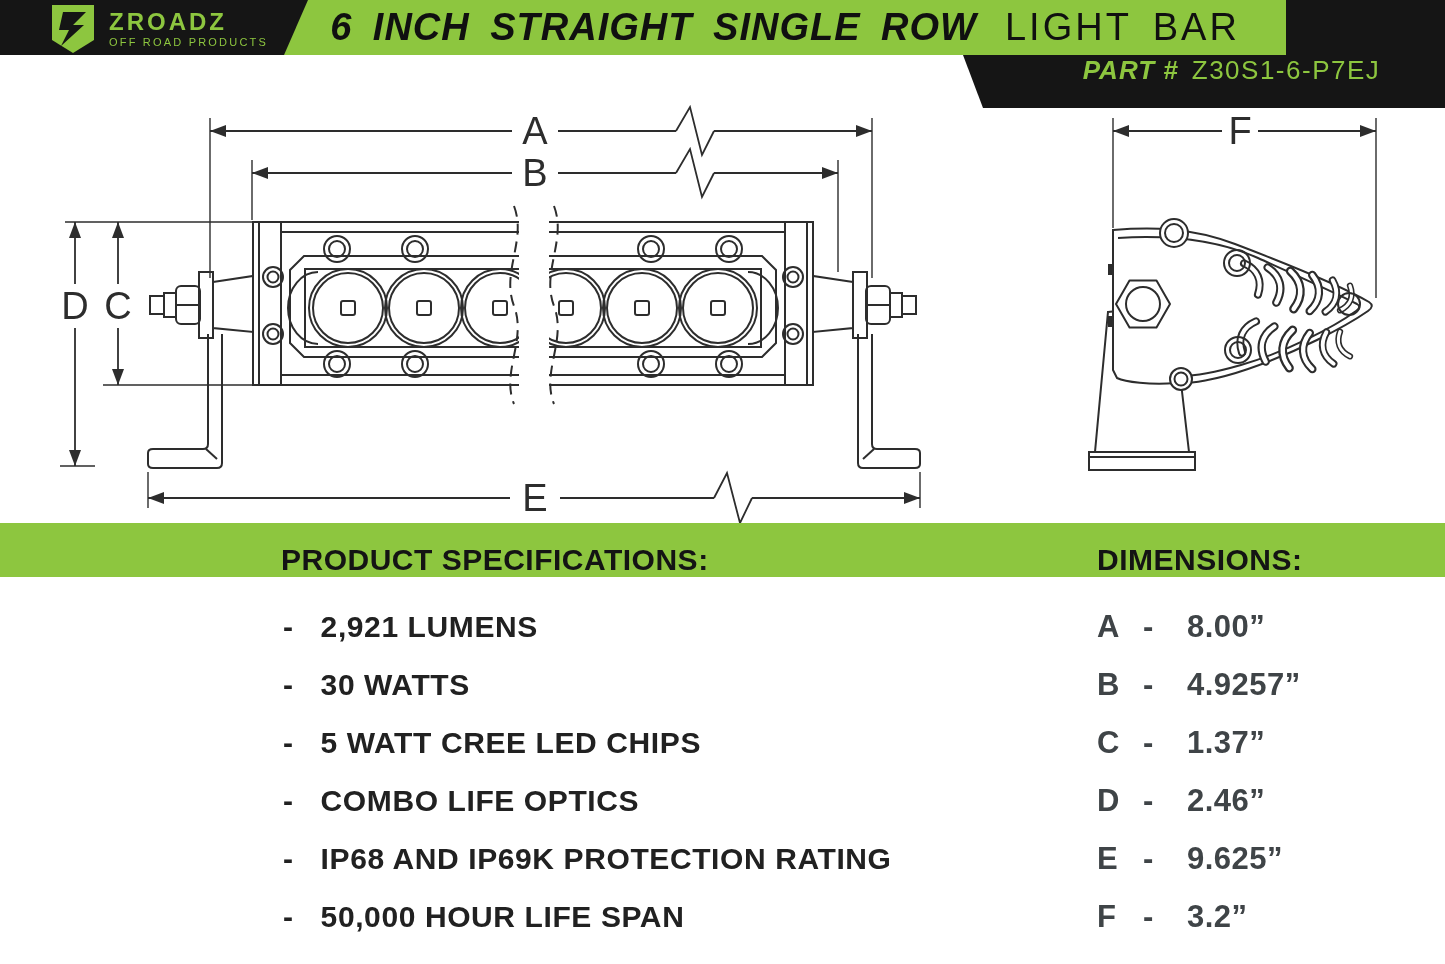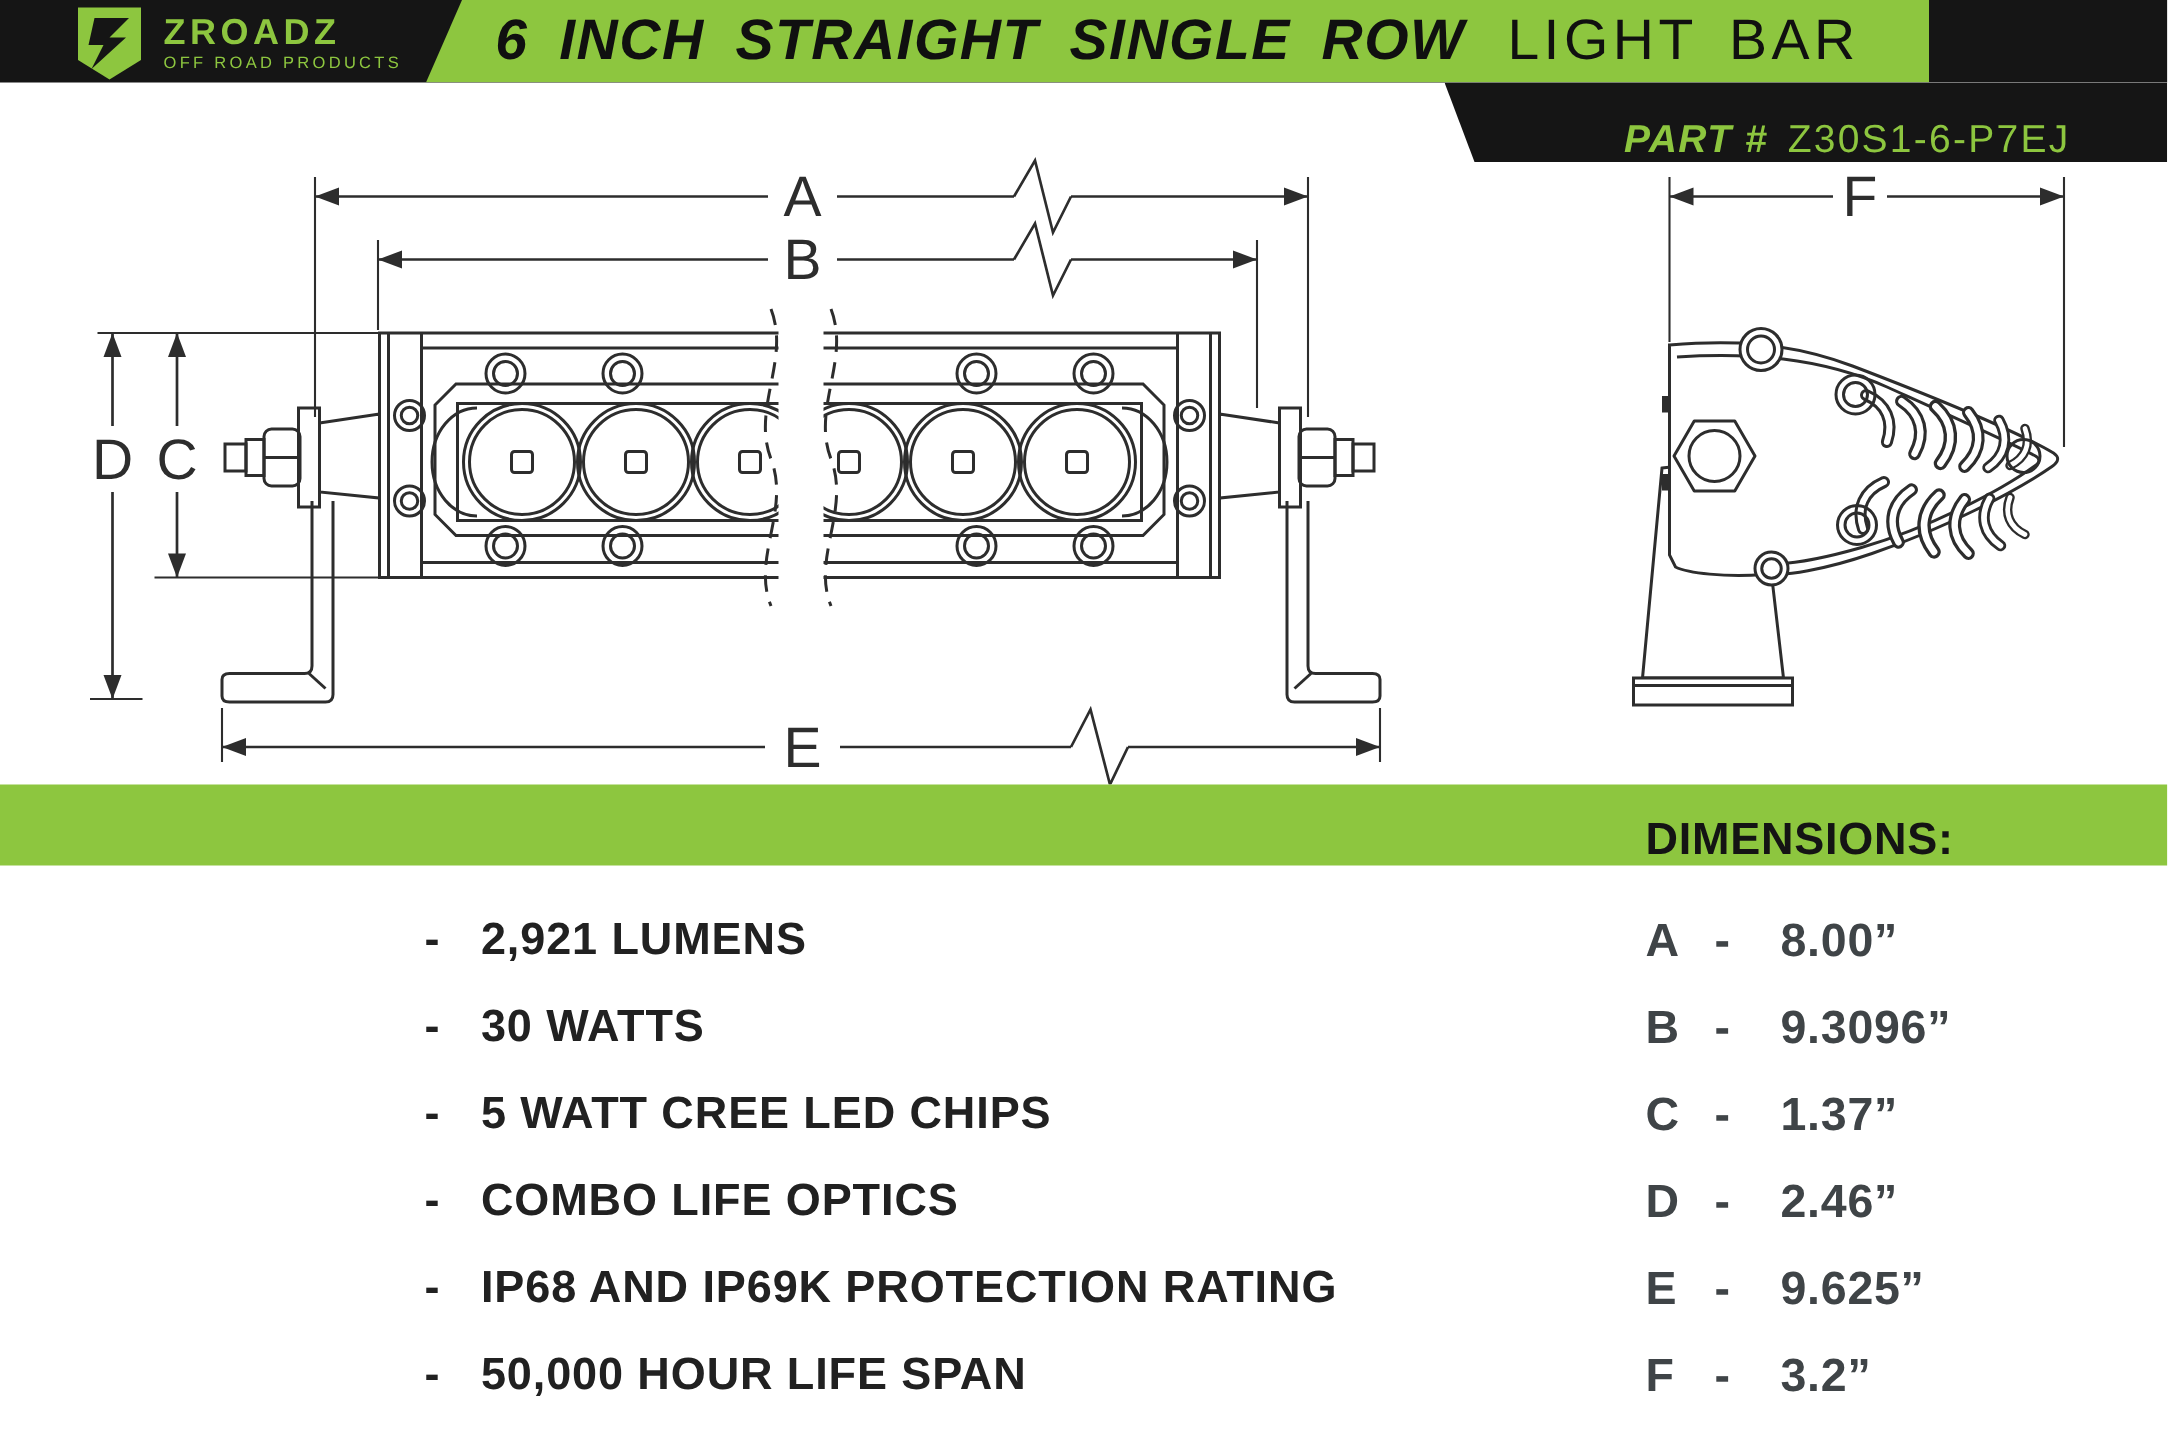--- a/index.html
+++ b/index.html
@@ -22,21 +22,21 @@
   }
   .title-heavy{font-size:38px;font-weight:bold;font-style:italic;color:#101010;letter-spacing:1px;word-spacing:9px;}
   .title-light{font-size:38px;font-weight:normal;color:#101010;letter-spacing:3px;word-spacing:8px;margin-left:28px;}
   .logo{position:absolute;left:50px;top:3px;display:flex;align-items:center;gap:13px;height:52px;}
   .logo-text{display:flex;flex-direction:column;justify-content:center;}
   .logo-brand{color:var(--green);font-weight:bold;font-size:24px;letter-spacing:3px;line-height:26px;}
   .logo-tag{color:var(--green);font-size:11px;letter-spacing:2.2px;line-height:14px;}
   .part-bar{
     position:absolute;left:958px;top:55px;width:487px;height:53px;background:var(--ink);
     clip-path:polygon(5px 0,100% 0,100% 100%,25px 100%);
-    display:flex;align-items:flex-end;justify-content:center;gap:13px;padding-left:60px;
+    display:flex;align-items:flex-start;justify-content:center;gap:13px;padding-left:60px;
   }
   .part-label{color:var(--green);font-size:26px;font-weight:bold;font-style:italic;letter-spacing:1px;}
   .part-number{color:var(--green);font-size:26px;letter-spacing:1.5px;}
   
   .diagram{position:absolute;left:0;top:100px;}
   .diagram text{font-family:"Liberation Sans",sans-serif;font-size:38px;fill:var(--line);}
   .ln{stroke:var(--line);stroke-width:2;fill:none;}
   .thin{stroke:var(--line);stroke-width:1.4;fill:none;}
   .dim{stroke:var(--line);stroke-width:1.8;fill:none;}
   .arr{fill:var(--line);stroke:none;}
@@ -313,20 +313,21 @@
       <g>
         <polygon class="wfill" stroke-width="2.4" stroke-linejoin="round" points="1170,304 1156.5,327.4 1129.5,327.4 1116,304 1129.5,280.6 1156.5,280.6"></polygon>
         <circle class="ln" cx="1143" cy="304" r="17"></circle>
         <rect class="arr" x="1108" y="264" width="6" height="11"></rect>
         <rect class="arr" x="1108" y="316" width="6" height="11"></rect>
       </g>
     </g>
   </svg>
 
   <div class="spec-band"></div>
+  <div class="spec-heading">PRODUCT SPECIFICATIONS:</div>
   <div class="dim-heading">DIMENSIONS:</div>
   <div class="spec-list">
       <div class="spec-row">
         <span>-</span>
         <span>2,921 LUMENS</span>
       </div>
       <div class="spec-row">
         <span>-</span>
         <span>30 WATTS</span>
       </div>
@@ -349,21 +350,21 @@
     </div>
   <div class="dim-list">
       <div class="dim-row">
         <span class="dim-letter">A</span>
         <span class="dim-sep">-</span>
         <span>8.00”</span>
       </div>
       <div class="dim-row">
         <span class="dim-letter">B</span>
         <span class="dim-sep">-</span>
-        <span>9.3096”</span>
+        <span>4.9257”</span>
       </div>
       <div class="dim-row">
         <span class="dim-letter">C</span>
         <span class="dim-sep">-</span>
         <span>1.37”</span>
       </div>
       <div class="dim-row">
         <span class="dim-letter">D</span>
         <span class="dim-sep">-</span>
         <span>2.46”</span>

